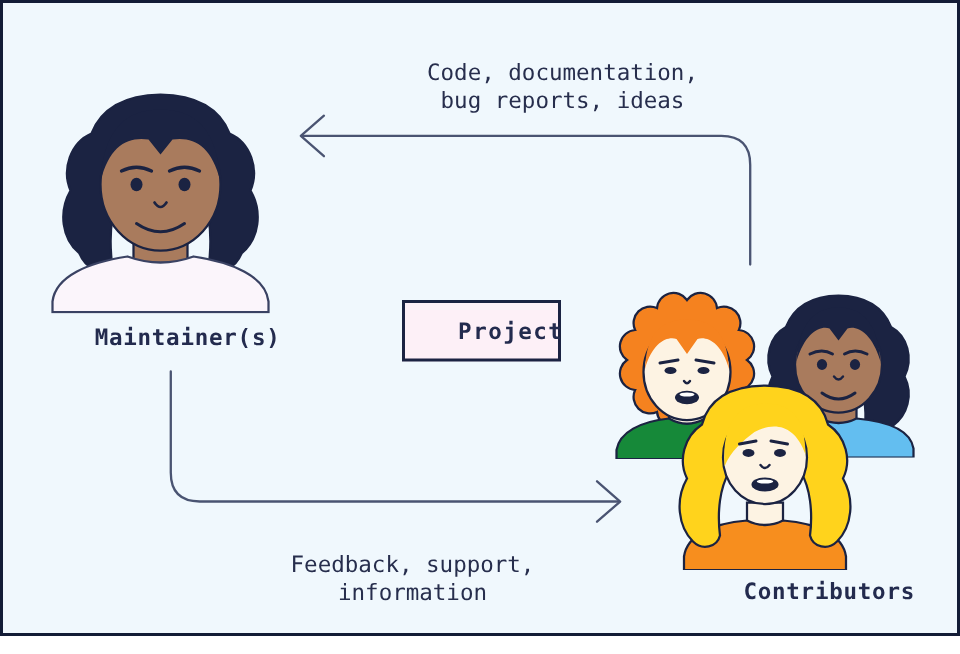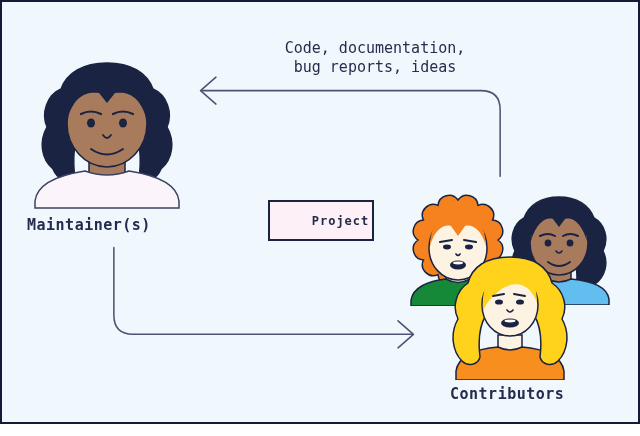--- a/index.html
+++ b/index.html
@@ -16,31 +16,31 @@
   .arrow-layer{position:absolute;left:0;top:0;width:100%;height:100%;}
   .annotation{
     position:absolute;
     font-size:15px;line-height:19px;
     text-align:center;white-space:pre-line;
     color:#272e4d;
   }
   .avatar-label{
     position:absolute;
     font-size:15px;font-weight:bold;
-    text-align:left;color:#232b4e;
+    text-align:right;color:#232b4e;
     letter-spacing:0.5px;
   }
   .project-box{
     position:absolute;left:266px;top:198px;
     width:106px;height:41px;
     box-sizing:border-box;
     background:#fdf0f7;border:2px solid #1b2342;
     display:flex;align-items:center;justify-content:center;
   }
-  .project-box span{font-size:12px;font-weight:bold;color:#232b4e;letter-spacing:1px;margin-left:39px;}
+  .project-box span{font-size:15px;font-weight:bold;color:#232b4e;letter-spacing:1px;margin-left:39px;}
   .avatar{position:absolute;}
 </style>
 </head>
 <body>
 
 <div class="frame">
 
   <svg class="arrow-layer" width="640" height="436" viewBox="0 0 640 436">
     <g stroke="#4a5472" stroke-width="1.6" fill="none" stroke-linecap="round" stroke-linejoin="round">
 
@@ -51,20 +51,22 @@
 
       <g>
         <path d="M106,255 L106,325 Q106,345 126,345 L416,345"></path>
         <path d="M401,331 L417,345 L401,359"></path>
       </g>
     </g>
   </svg>
 
   <div class="annotation" style="left:248px;top:37px;width:250px;">Code, documentation,
 bug reports, ideas</div>
+  <div class="annotation" style="left:158px;top:365px;width:230px;">Feedback, support,
+information</div>
 
   <svg class="avatar" style="left:25px;top:55px;" width="160" height="152" viewBox="0 0 160 152">
 
     <path d="M80,6 C56,6 40,16 34,32 C20,38 14,56 20,70 C12,84 14,102 26,112 C30,122 40,126 48,122
              C46,106 46,88 52,76 C58,64 68,58 80,58 C92,58 102,64 108,76 C114,88 114,106 112,122
              C120,126 130,122 134,112 C146,102 148,84 140,70 C146,56 140,38 126,32 C120,16 104,6 80,6 Z" fill="#1b2342" stroke="#1b2342" stroke-width="1.5"></path>
 
     <path d="M62,98 L62,118 Q80,127 98,118 L98,98 Z" fill="#a97b5d" stroke="#1b2342" stroke-width="1.5"></path>
 
     <path d="M8,151 L8,144 C10,127 32,118 58,114 Q80,122 102,114 C128,118 150,127 152,144 L152,151 Z" fill="#fbf5fb" stroke="#3a4263" stroke-width="1.5"></path>

